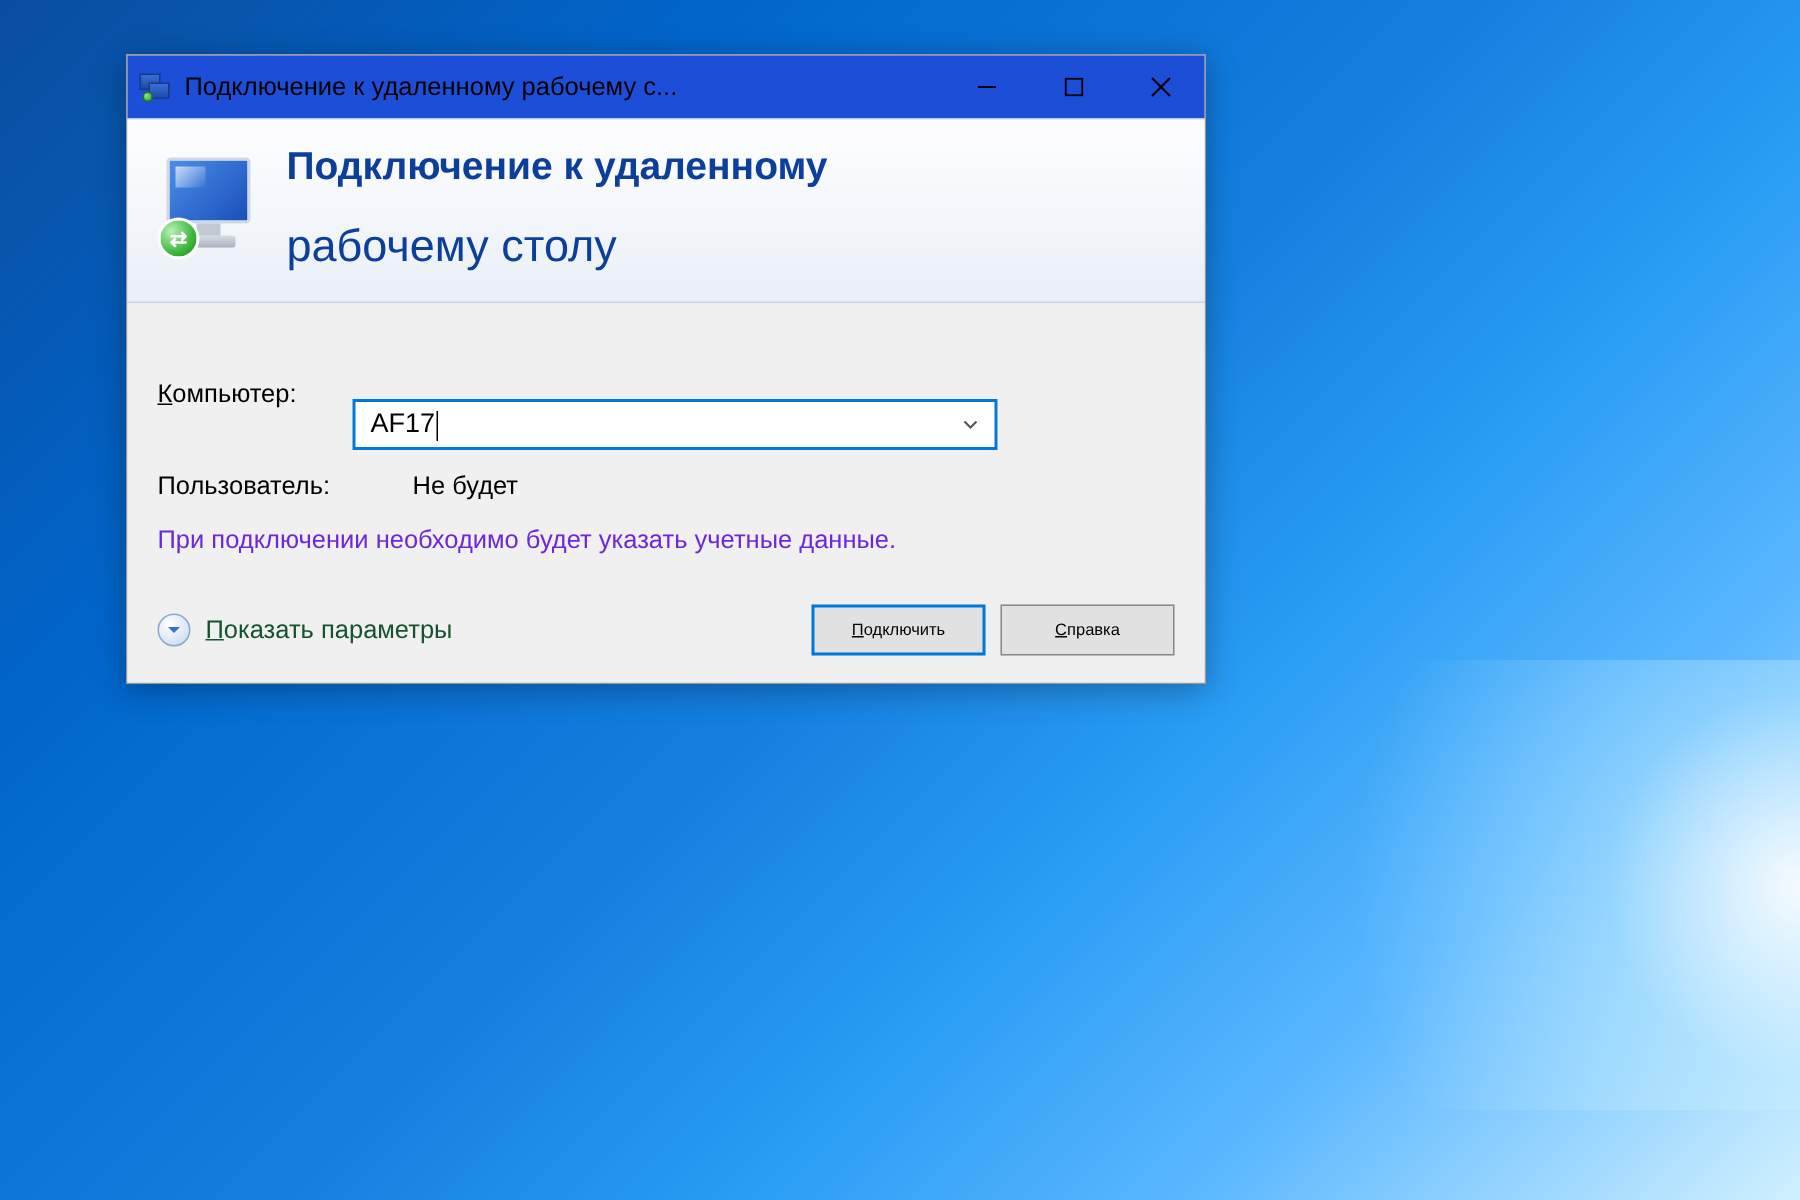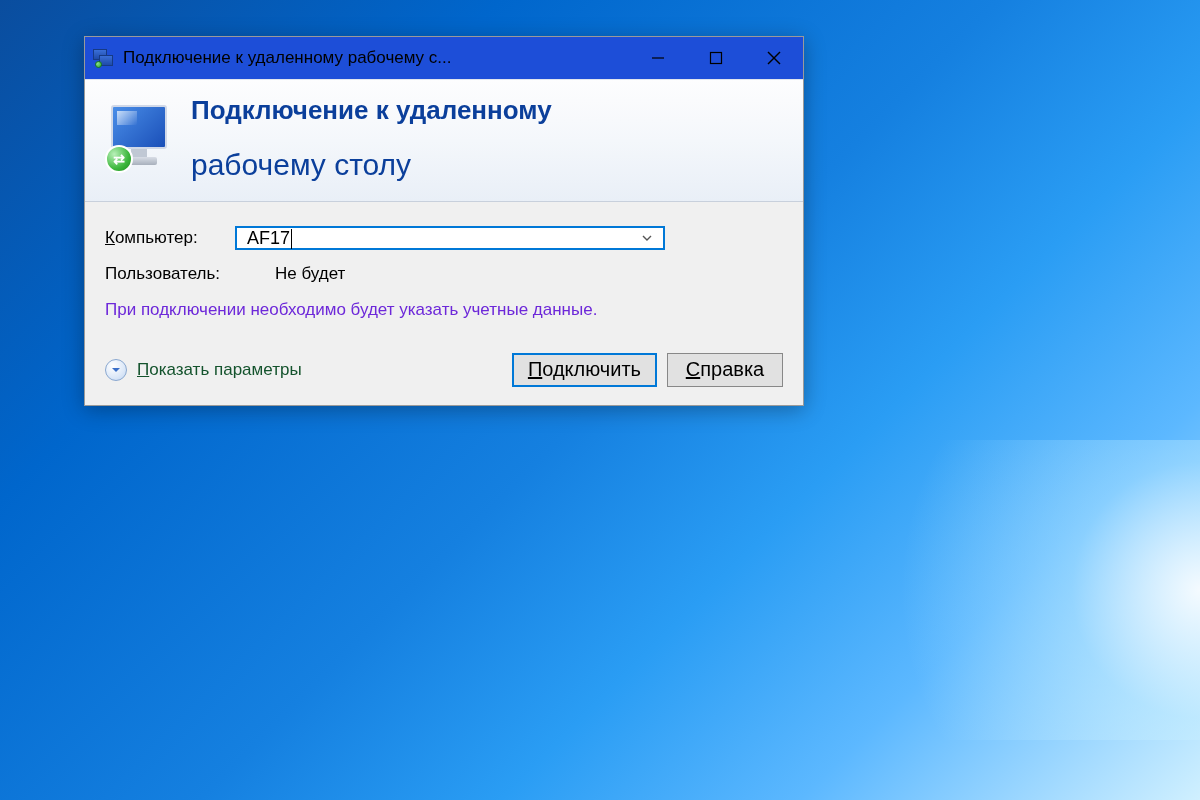--- a/index.html
+++ b/index.html
@@ -153,27 +153,29 @@
   color: #000;
 }
 .label {
   width: 130px;
   flex-shrink: 0;
 }
 .label .ul { text-decoration: underline; }
 .combo {
   flex: 1;
   max-width: 430px;
-  height: 24px;
+  height: 34px;
   border: 2px solid #0078d7;
   background: #fff;
   display: flex;
+  align-items: center;
   padding: 0 6px 0 10px;
   font-size: 18px;
   position: relative;
+  margin-top: 40px;
 }
 .combo-text {
   flex: 1;
   position: relative;
 }
 .caret-cursor {
   display: inline-block;
   width: 1px;
   height: 20px;
   background: #000;
@@ -216,21 +218,21 @@
   font-size: 17px;
   color: #14532d;
 }
 .expand-text .ul { text-decoration: underline; }
 .spacer { flex: 1; }
 .btn {
   min-width: 116px;
   height: 34px;
   border: 1px solid #888;
   background: #e1e1e1;
-  font-size: 20px;
+  font-size: 11px;
   color: #000;
   padding: 0 14px;
   display: flex;
   align-items: center;
   justify-content: center;
 }
 .btn.primary {
   border: 2px solid #0078d7;
   background: #e1e1e1;
 }

